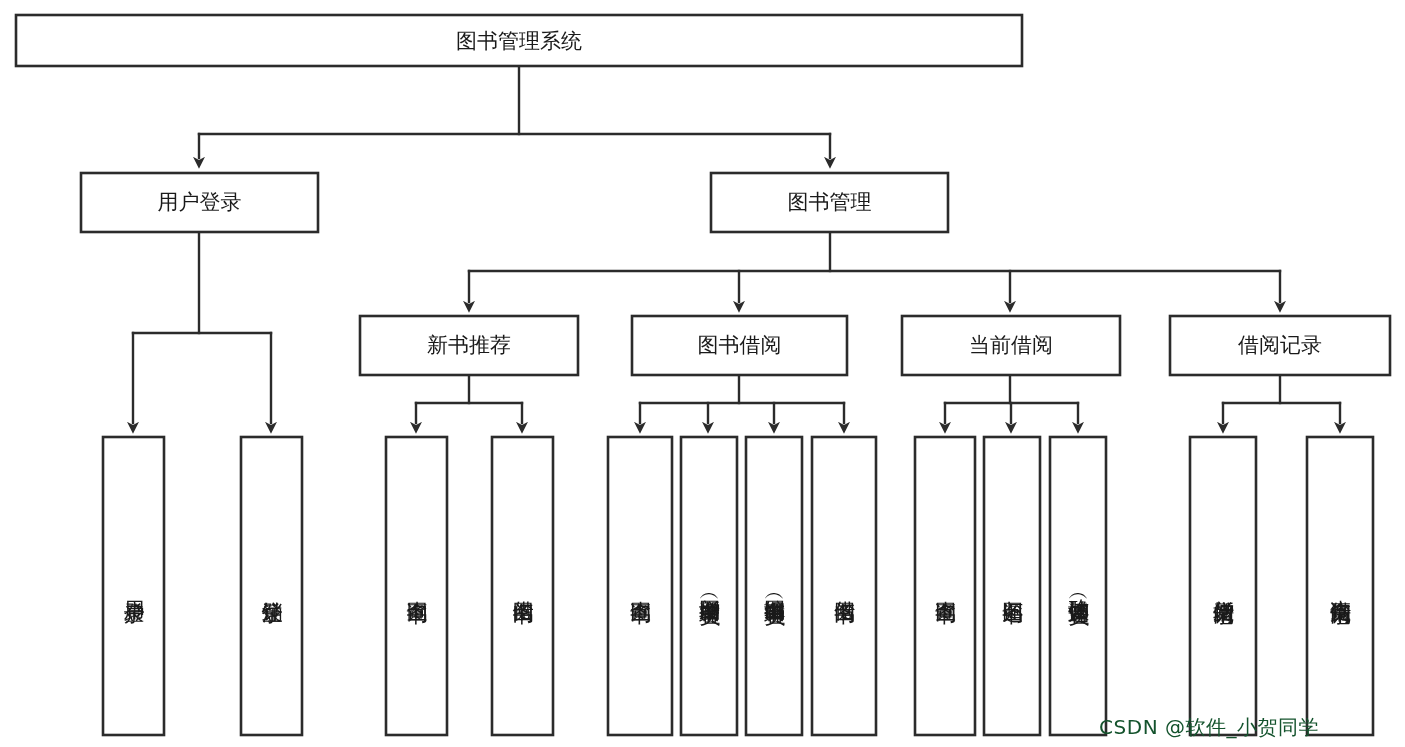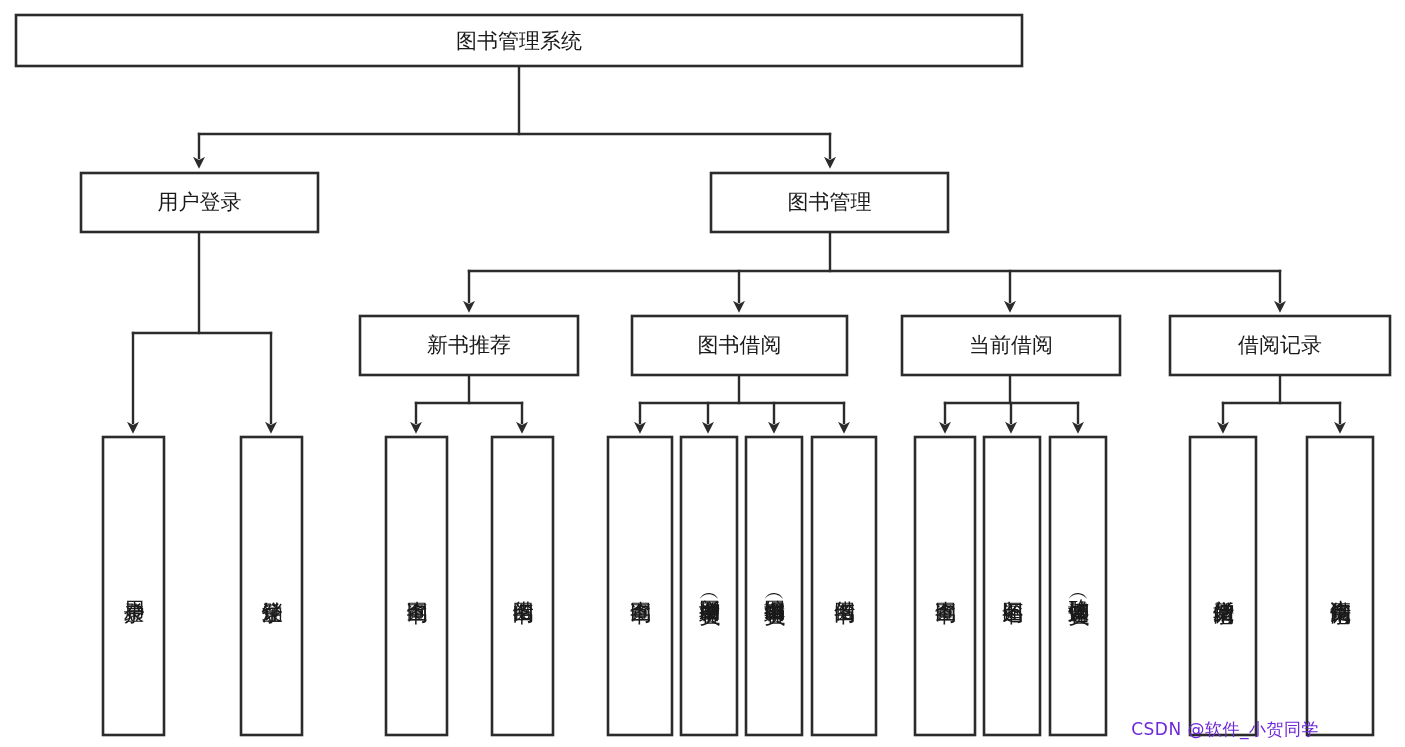--- a/index.html
+++ b/index.html
@@ -63,22 +63,22 @@
     line-height: 1.12;
     color: #1a1a1a;
     letter-spacing: 1px;
     white-space: nowrap;
   }
   #watermark {
     position: absolute;
     right: 10px;
     bottom: 6px;
     font-family: "DejaVu Sans", "Liberation Sans", sans-serif;
-    font-size: 17px;
-    color: #6d28d9;
+    font-size: 20px;
+    color: #14532d;
     letter-spacing: 0.5px;
     white-space: nowrap;
   }
 </style>
 </head>
 <body>
 
 <div id="diagram-root">
 
   <svg id="flow" viewBox="0 0 1405 747">

